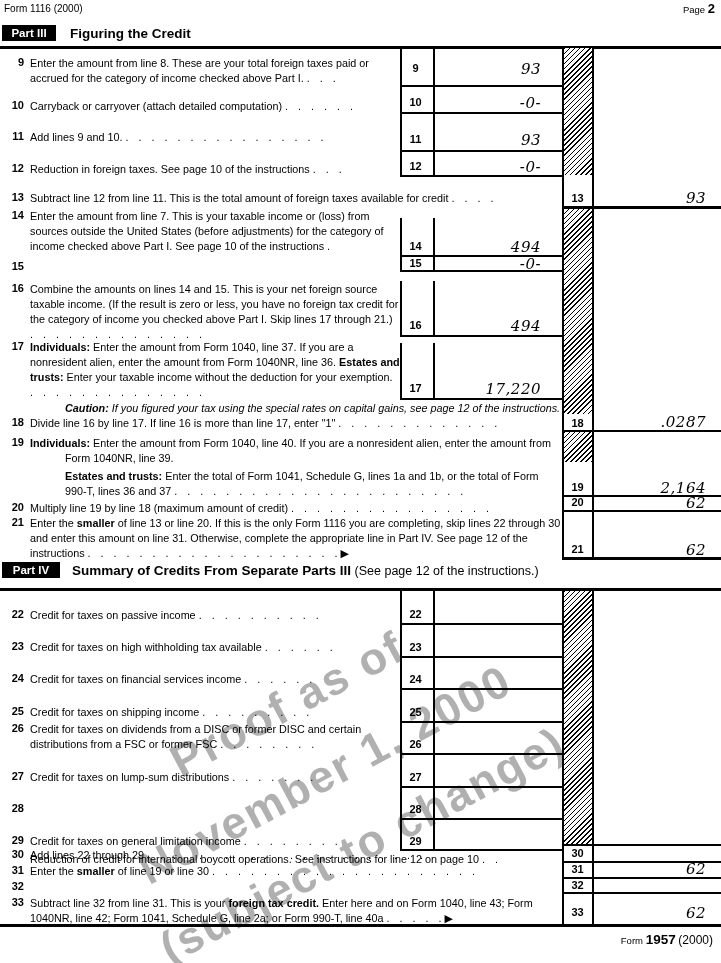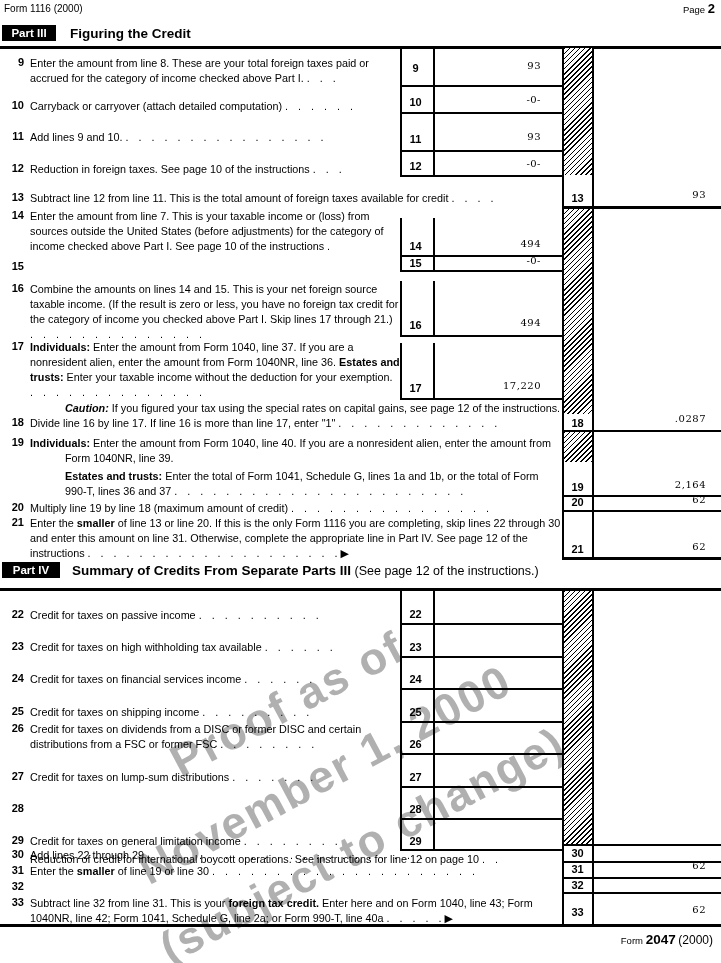--- a/index.html
+++ b/index.html
@@ -3,37 +3,37 @@
 <meta charset="utf-8">
 <style>
   html,body{margin:0;padding:0;background:#fff}
   .page{position:relative;width:721px;height:963px;background:#fff;color:#000;
         font-family:"Liberation Sans",sans-serif;overflow:hidden}
   .abs{position:absolute}
   .lbl{font-size:10.8px;line-height:15px}
   .rnum{position:absolute;font-weight:bold;font-size:11px;width:20px;text-align:right}
   .bnum{position:absolute;font-weight:bold;font-size:11px;width:29px;text-align:center}
   .bnum2{position:absolute;font-weight:bold;font-size:11px;width:27px;text-align:center}
-  .val{position:absolute;font-family:"DejaVu Serif",serif;
-       font-size:10px;text-align:right;white-space:nowrap;letter-spacing:.5px}
+  .val{position:absolute;font-family:"DejaVu Serif",serif;font-style:italic;
+       font-size:15px;text-align:right;white-space:nowrap;letter-spacing:.5px}
   .hl{position:absolute;background:#000}
   .vl{position:absolute;background:#000;width:2px}
   .hatch{position:absolute;width:28px;
          background:repeating-linear-gradient(135deg,#000 0,#000 1.1px,#fff 1.1px,#fff 3.6px)}
   .ibox{position:absolute;border-left:2px solid #000;border-bottom:2px solid #000;width:160px}
   .ivl{position:absolute;left:31px;top:0;bottom:0;width:2px;background:#000}
   .ihl{position:absolute;left:0;right:0;height:2px;background:#000}
   .leader{word-spacing:7px;white-space:nowrap}
   .badge{position:absolute;background:#000;color:#fff;font-weight:bold;font-size:11.5px;
          text-align:center;line-height:16px;height:16px}
   .ptitle{position:absolute;font-weight:bold;font-size:13.5px;white-space:nowrap}
   .ptitle .seg-t{font-weight:normal;font-size:12.5px}
   .hang{padding-left:35px;text-indent:-35px}
   .seg-b{font-weight:bold}
-  .seg-i{}
+  .seg-i{font-style:italic}
   .seg-bi{font-weight:bold;font-style:italic}
   .arrow{font-size:11px}
   .wm{position:absolute;left:10px;top:655px;width:630px;z-index:0;
       transform:rotate(-28deg);text-align:center;color:#a3a3a3;opacity:.85;
       font-weight:bold;font-size:45px;line-height:80px;letter-spacing:2px;white-space:nowrap}
   .hdr-small{font-size:10px}
   .z{z-index:2}
 </style>
 </head>
 <body>
@@ -224,17 +224,17 @@
   <div class="abs lbl z" style="left:30px;top:864px;width:528px"><span><span class="seg-t">Enter the </span><span class="seg-b">smaller</span><span class="seg-t"> of line 19 or line 30</span></span> <span class="leader">. . . . . . . . . . . . . . . . . . . . .</span></div>
 
   <span class="rnum z" style="left:4px;top:880px">32</span>
   <div class="abs lbl z" style="left:30px;top:852px;width:528px"><span>Reduction of credit for international boycott operations. See instructions for line 12 on page 10</span> <span class="leader">. .</span></div>
 
   <span class="rnum z" style="left:4px;top:896px">33</span>
   <div class="abs lbl z" style="left:30px;top:896px;width:528px"><span><span class="seg-t">Subtract line 32 from line 31. This is your </span><span class="seg-b">foreign tax credit.</span><span class="seg-t"> Enter here and on Form 1040, line 43; Form 1040NR, line 42; Form 1041, Schedule G, line 2a; or Form 990-T, line 40a</span></span> <span class="leader">. . . . .</span> <span class="arrow">▶</span></div>
 
   <div class="abs z" style="right:8px;top:932px;font-size:9.5px">
     <span>Form</span>
-    <span style="font-weight:bold;font-size:13.5px">2047</span>
+    <span style="font-weight:bold;font-size:13.5px">1957</span>
     <span style="font-size:12px">(2000)</span>
   </div>
 
 </div>
 
 </body></html>

